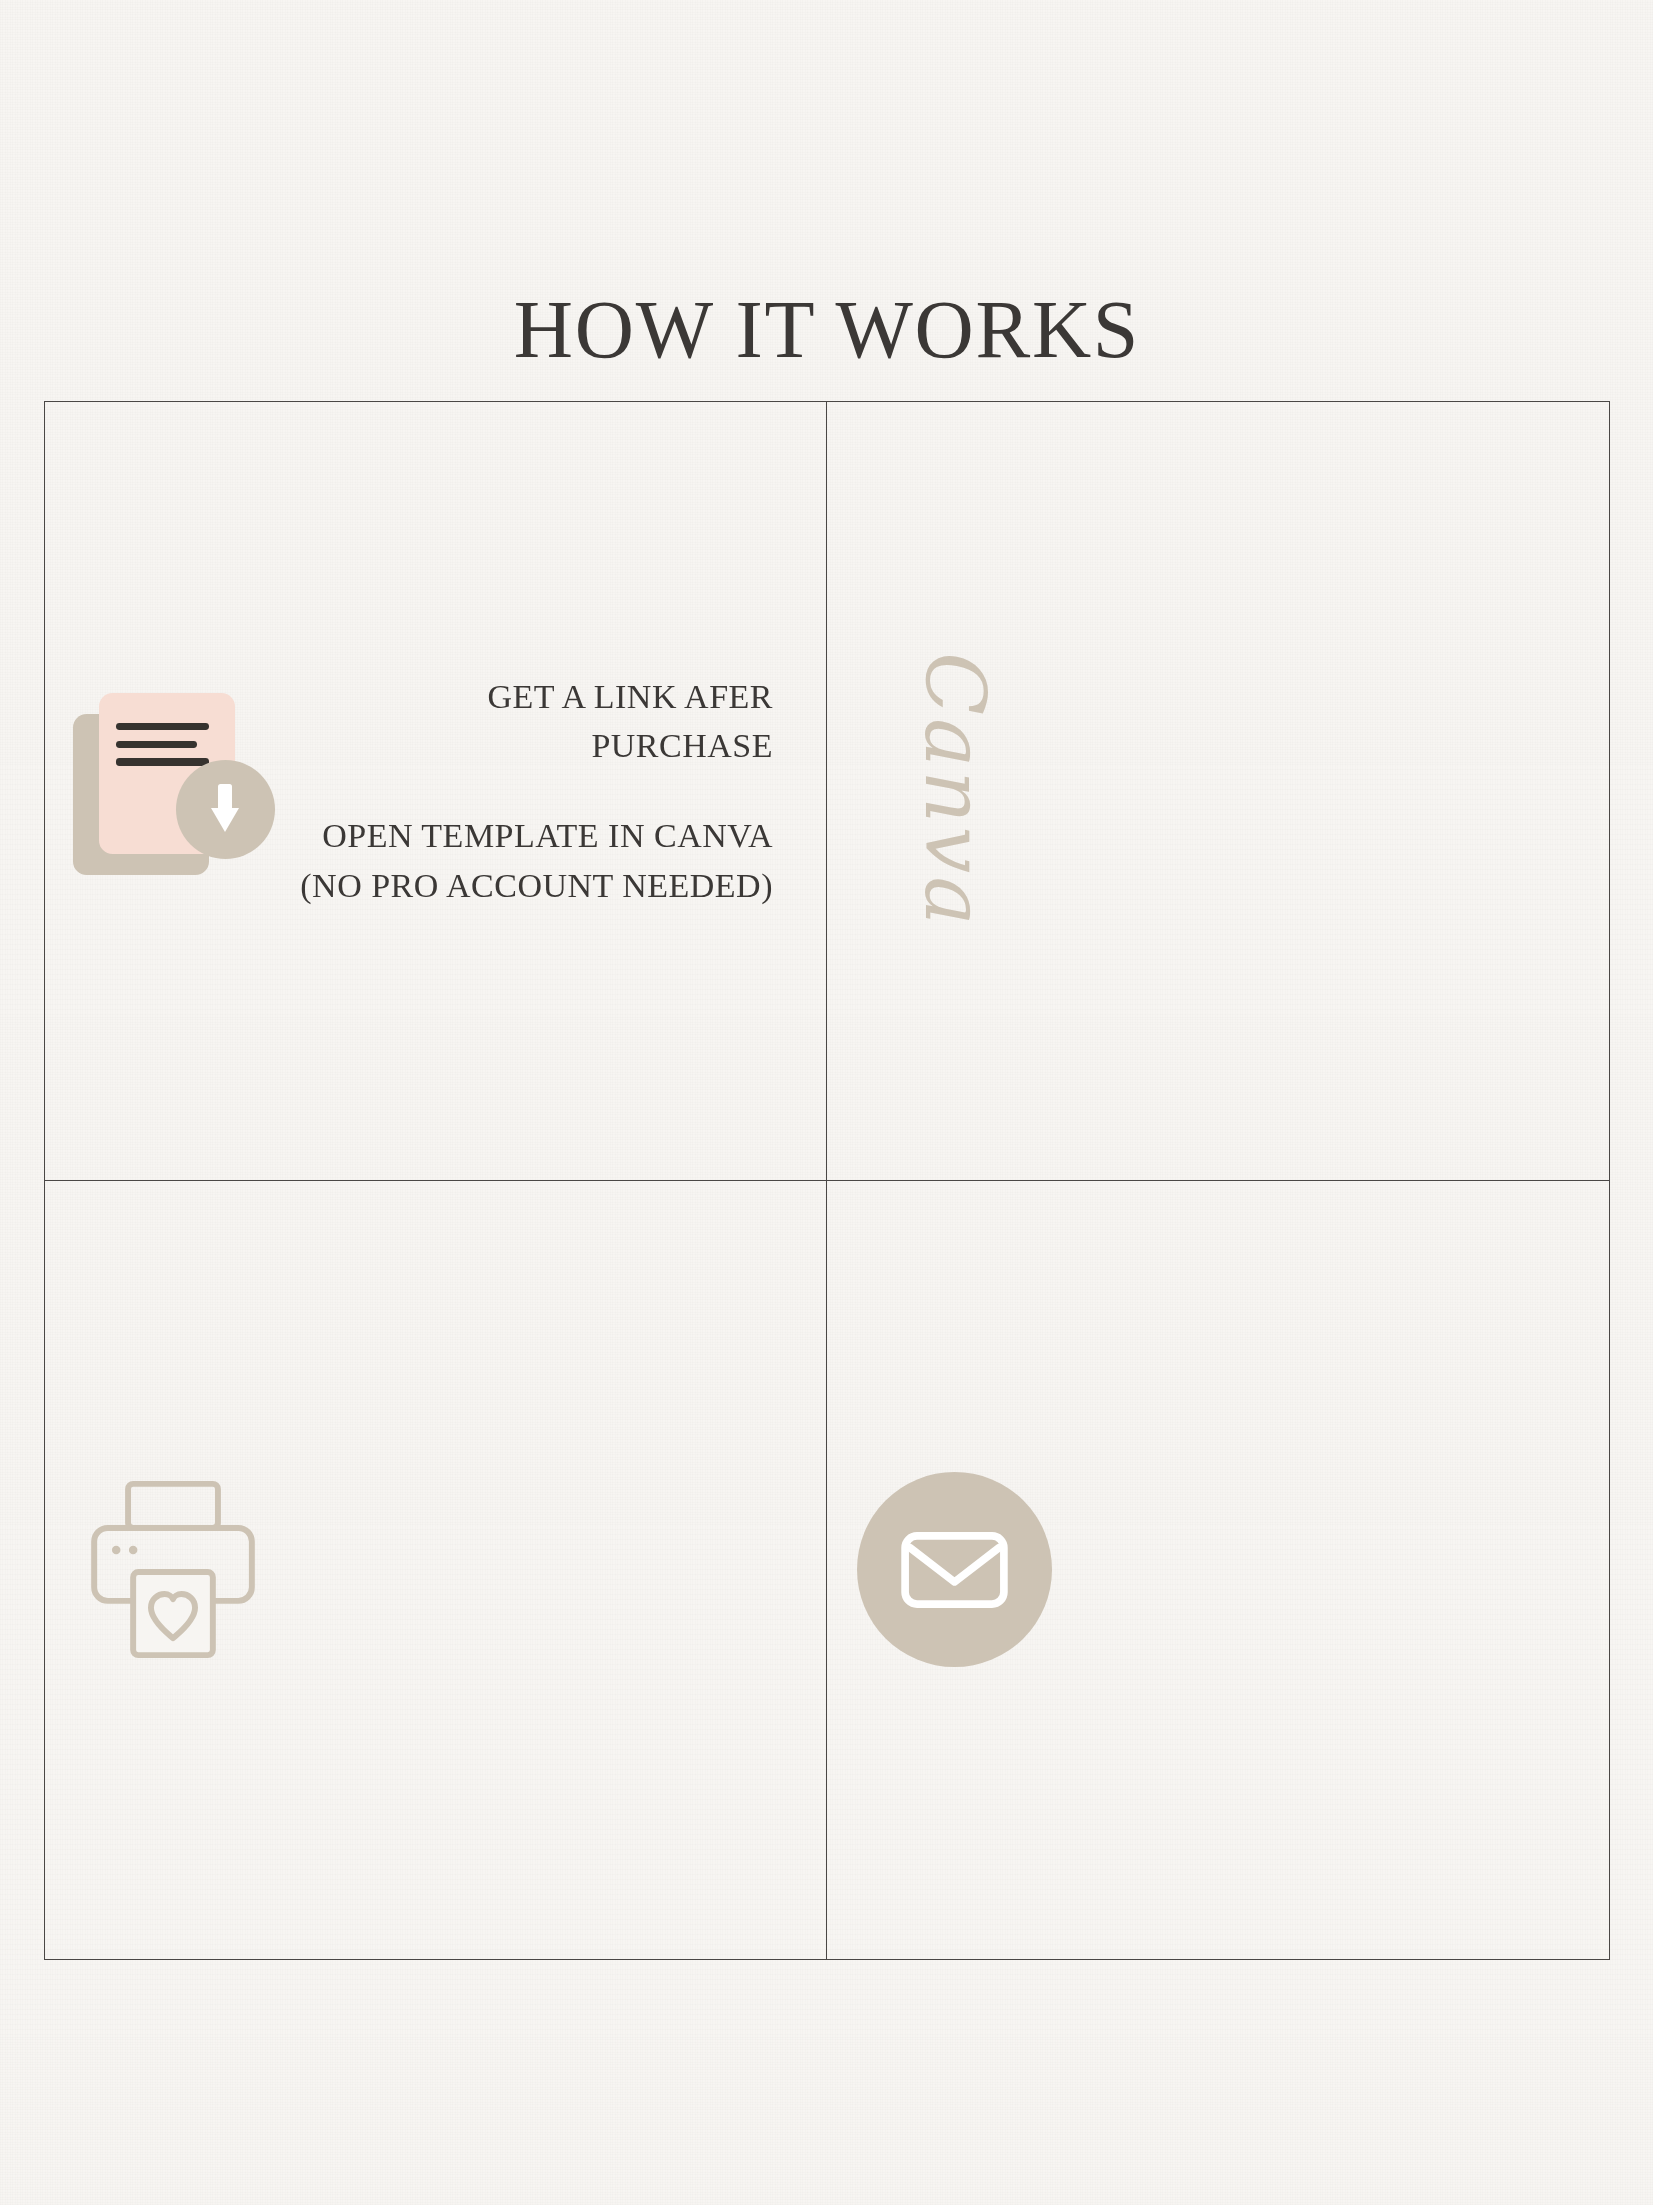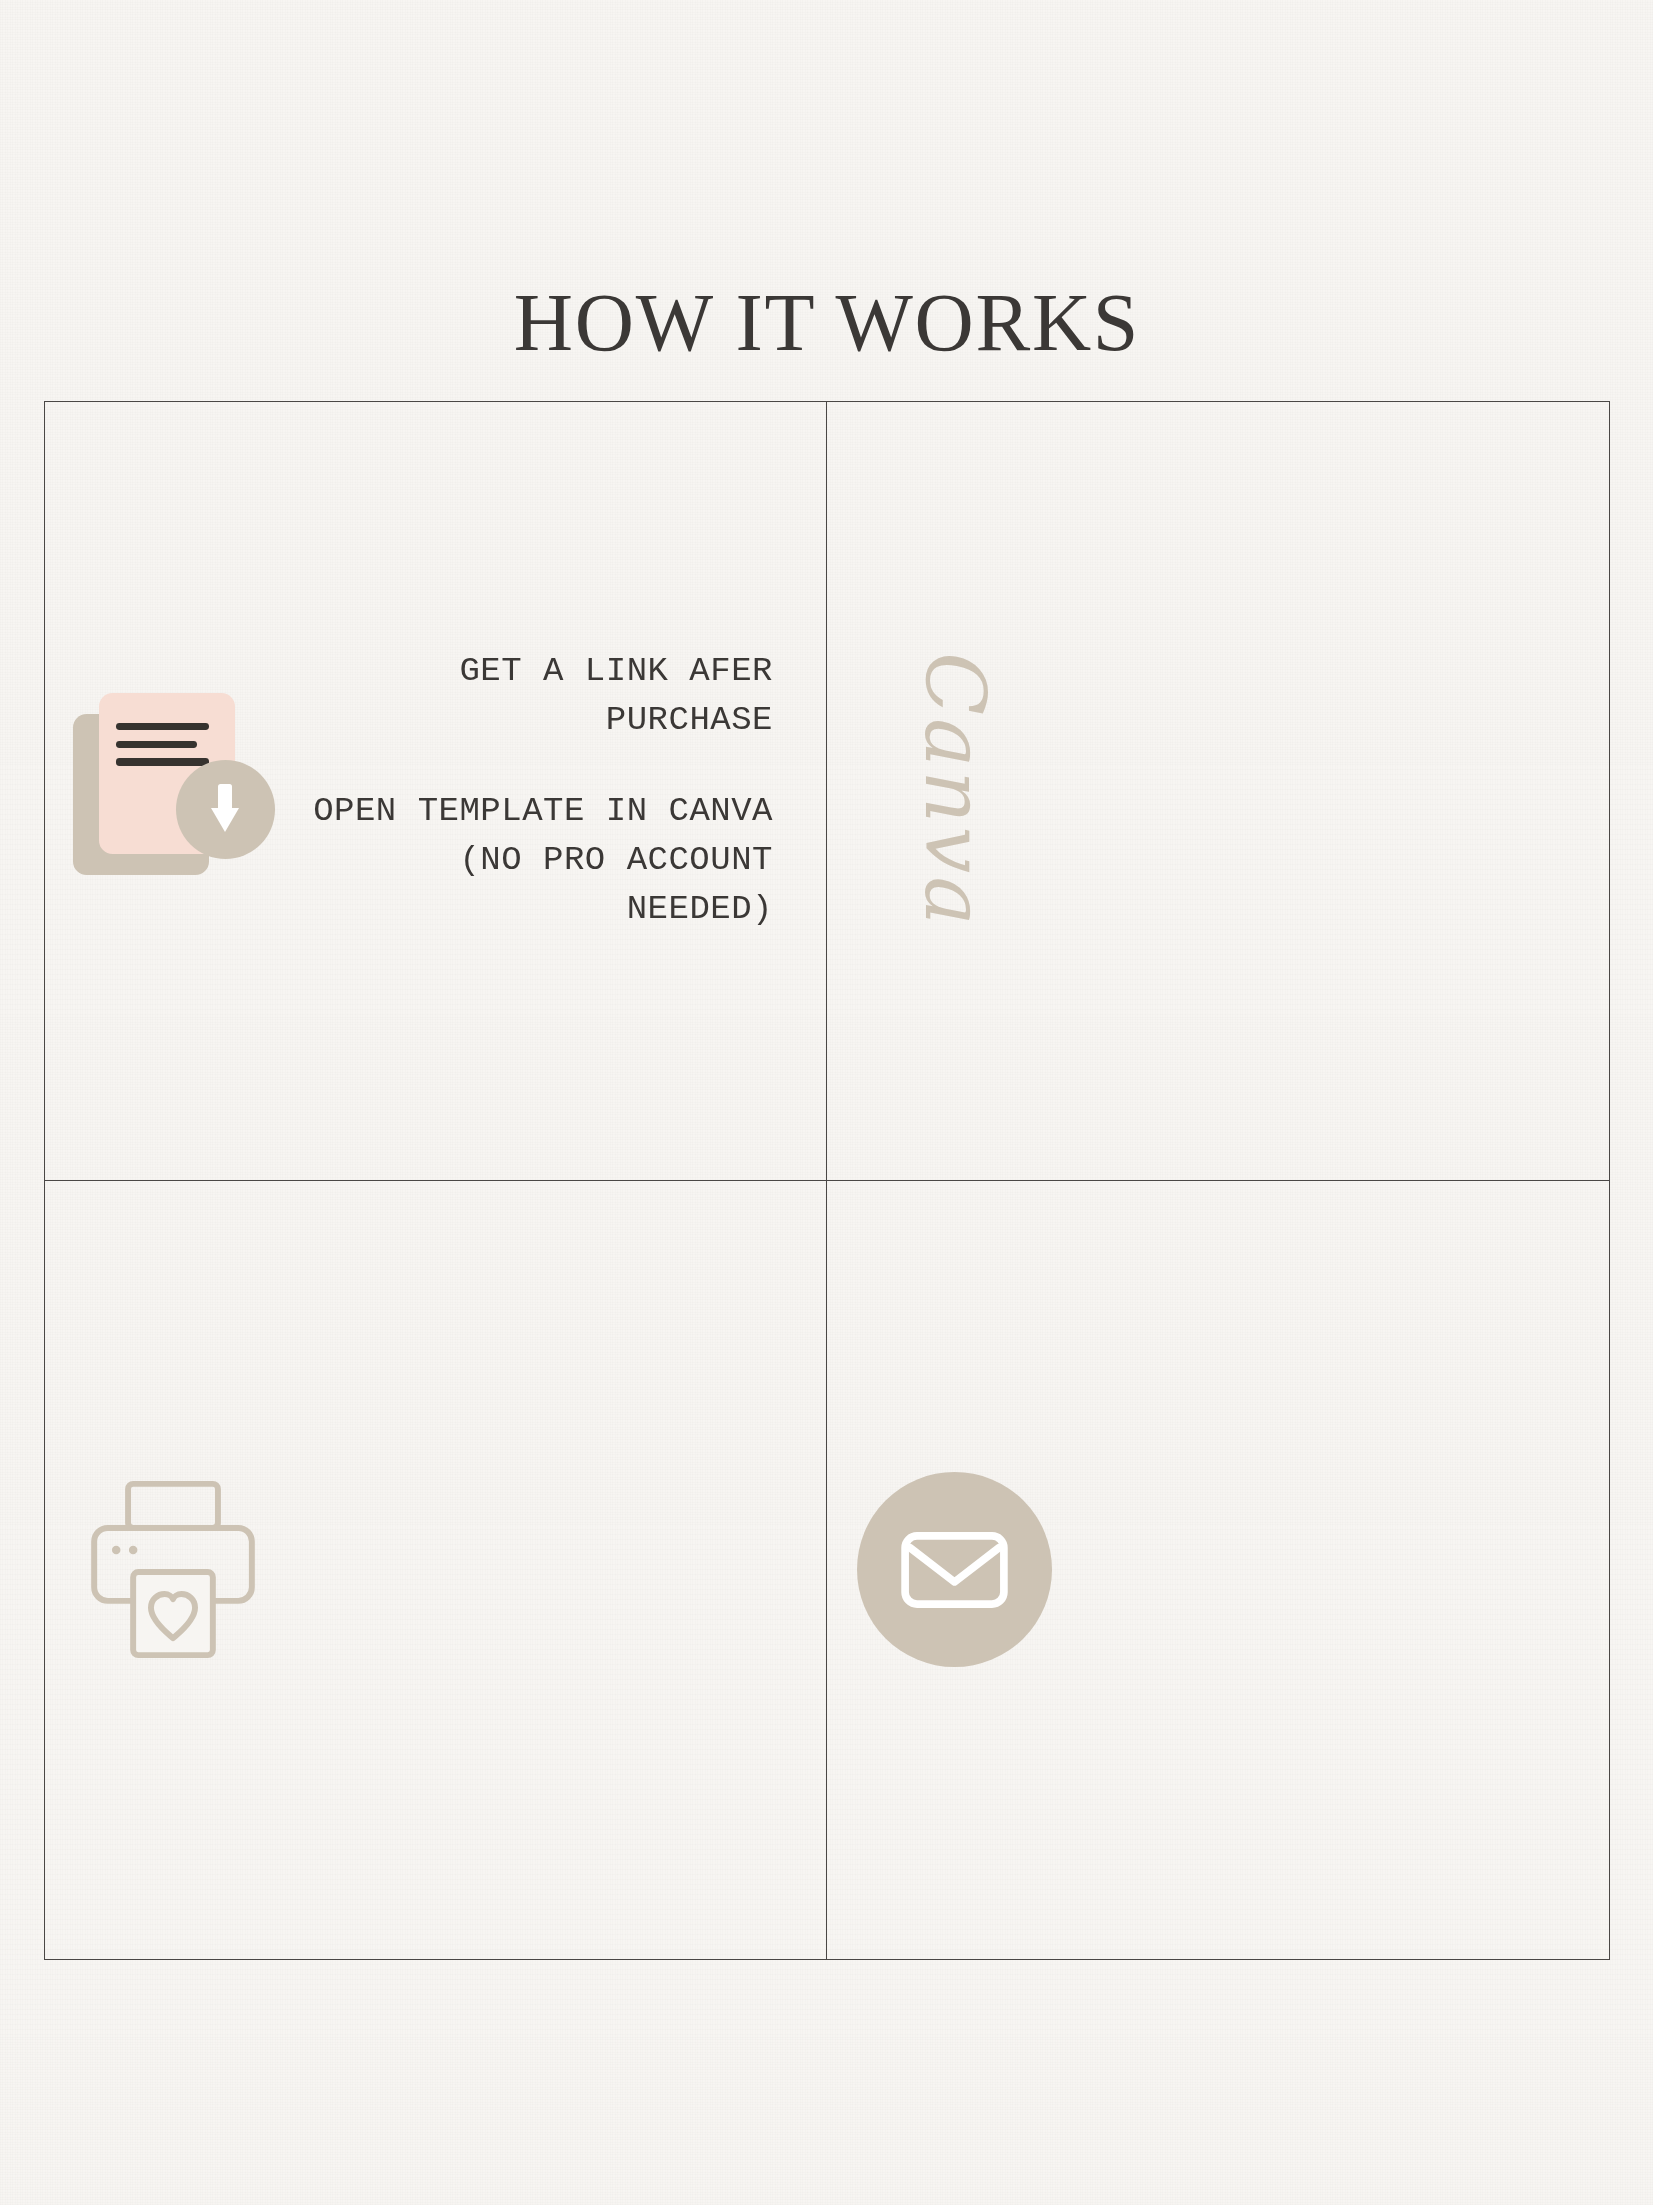--- a/index.html
+++ b/index.html
@@ -21,21 +21,21 @@
     height: 2205px;
     box-sizing: border-box;
     background:
       repeating-linear-gradient(0deg, rgba(0,0,0,0.012) 0px, rgba(0,0,0,0.012) 0.8px, rgba(255,255,255,0) 0.8px, rgba(255,255,255,0) 2.5px),
       repeating-linear-gradient(90deg, rgba(0,0,0,0.012) 0px, rgba(0,0,0,0.012) 0.8px, rgba(255,255,255,0) 0.8px, rgba(255,255,255,0) 2.5px),
       #f7f5f2;
   }
 
   .page-title {
     position: absolute;
-    top: 221px;
+    top: 228px;
     left: 0;
     width: 100%;
     text-align: center;
     font-size: 82px;
     letter-spacing: 1.7px;
     color: #3b3836;
     font-family: "Liberation Serif", serif;
     font-weight: normal;
   }
 
@@ -53,21 +53,21 @@
   }
 
   .cell {
     position: relative;
     box-sizing: border-box;
     display: flex;
     align-items: center;
     justify-content: flex-start;
     padding: 0;
   }
-  .cell.col-left { border-right: 1.3px solid #4a4745; font-family: Liberation Mono, monospace; }
+  .cell.col-left { border-right: 1.3px solid #4a4745; }
   .cell.row-top { border-bottom: 1.3px solid #4a4745; }
 
   .icon-wrap {
     flex: 0 0 auto;
     width: 255px;
     display: flex;
     align-items: center;
     justify-content: center;
   }
 

